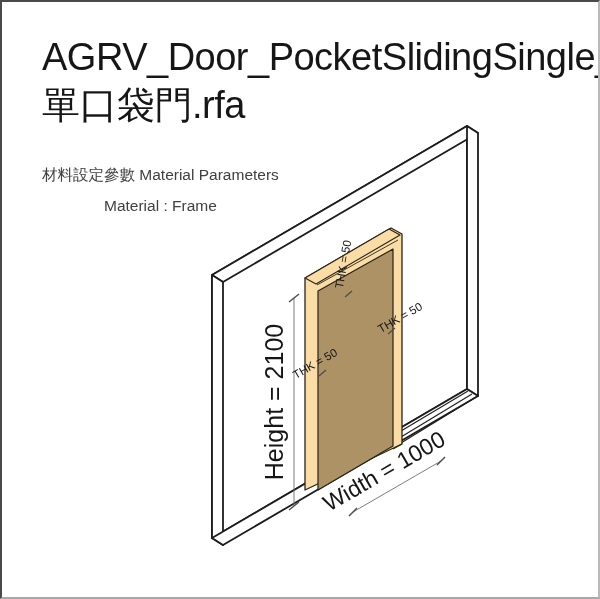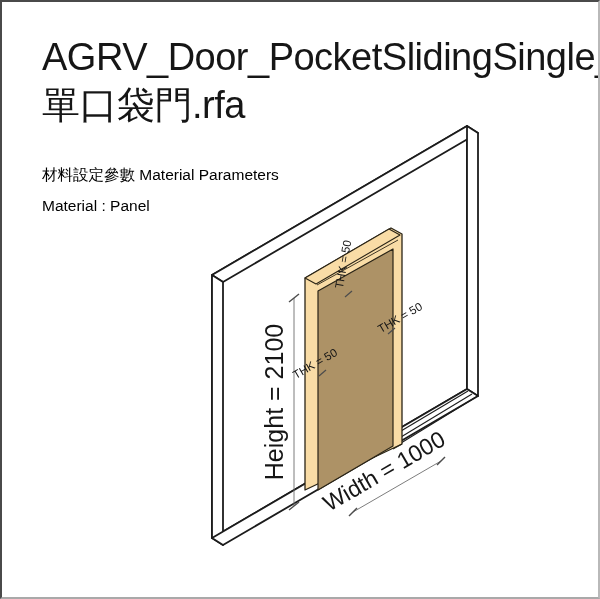--- a/index.html
+++ b/index.html
@@ -12,40 +12,40 @@
     border-top:2px solid #4a4a4a;border-left:2px solid #4a4a4a;
     border-bottom:2px solid #a9a9a9;border-right:2px solid #b9b9b9;
   }
   .title{
     position:absolute;left:42px;top:33px;z-index:2;
     font-size:38px;line-height:48px;letter-spacing:-0.5px;color:#161616;
     white-space:nowrap;
   }
   .params{
     position:absolute;left:42px;top:166px;z-index:2;
-    font-size:15.5px;line-height:17.5px;color:#000000;
+    font-size:15.5px;line-height:17.5px;color:#404040;text-align:center;
   }
   .params .gap{height:13px;}
   svg.drawing{position:absolute;left:0;top:0;z-index:1;}
   text{font-family:"Liberation Sans",sans-serif;fill:#161616;}
 </style>
 </head>
 <body>
 
 <div class="page-border"></div>
 
 <div class="title">
   <div>AGRV_Door_PocketSlidingSingle_</div>
   <div>單口袋門.rfa</div>
 </div>
 
 <div class="params">
   <div>材料設定參數 Material Parameters</div>
   <div class="gap"></div>
-  <div>Material : Panel</div>
+  <div>Material : Frame</div>
 </div>
 
 <svg class="drawing" width="600" height="599" viewBox="0 0 600 599">
 
   <g stroke="#1c1c1c" stroke-width="1.8" stroke-linejoin="round">
     <polygon points="212,275 467,126 467,389 212,538" fill="#FFFFFF"></polygon>
     <polygon points="212,275 467,126 478,133 223,282" fill="#FFFFFF"></polygon>
     <polygon points="467,126 478,133 478,396 467,389" fill="#FFFFFF"></polygon>
     <polygon points="212,275 223,282 223,545 212,538" fill="#FFFFFF"></polygon>
     <polygon points="212,538 467,389 478,396 223,545" fill="#FFFFFF"></polygon>

